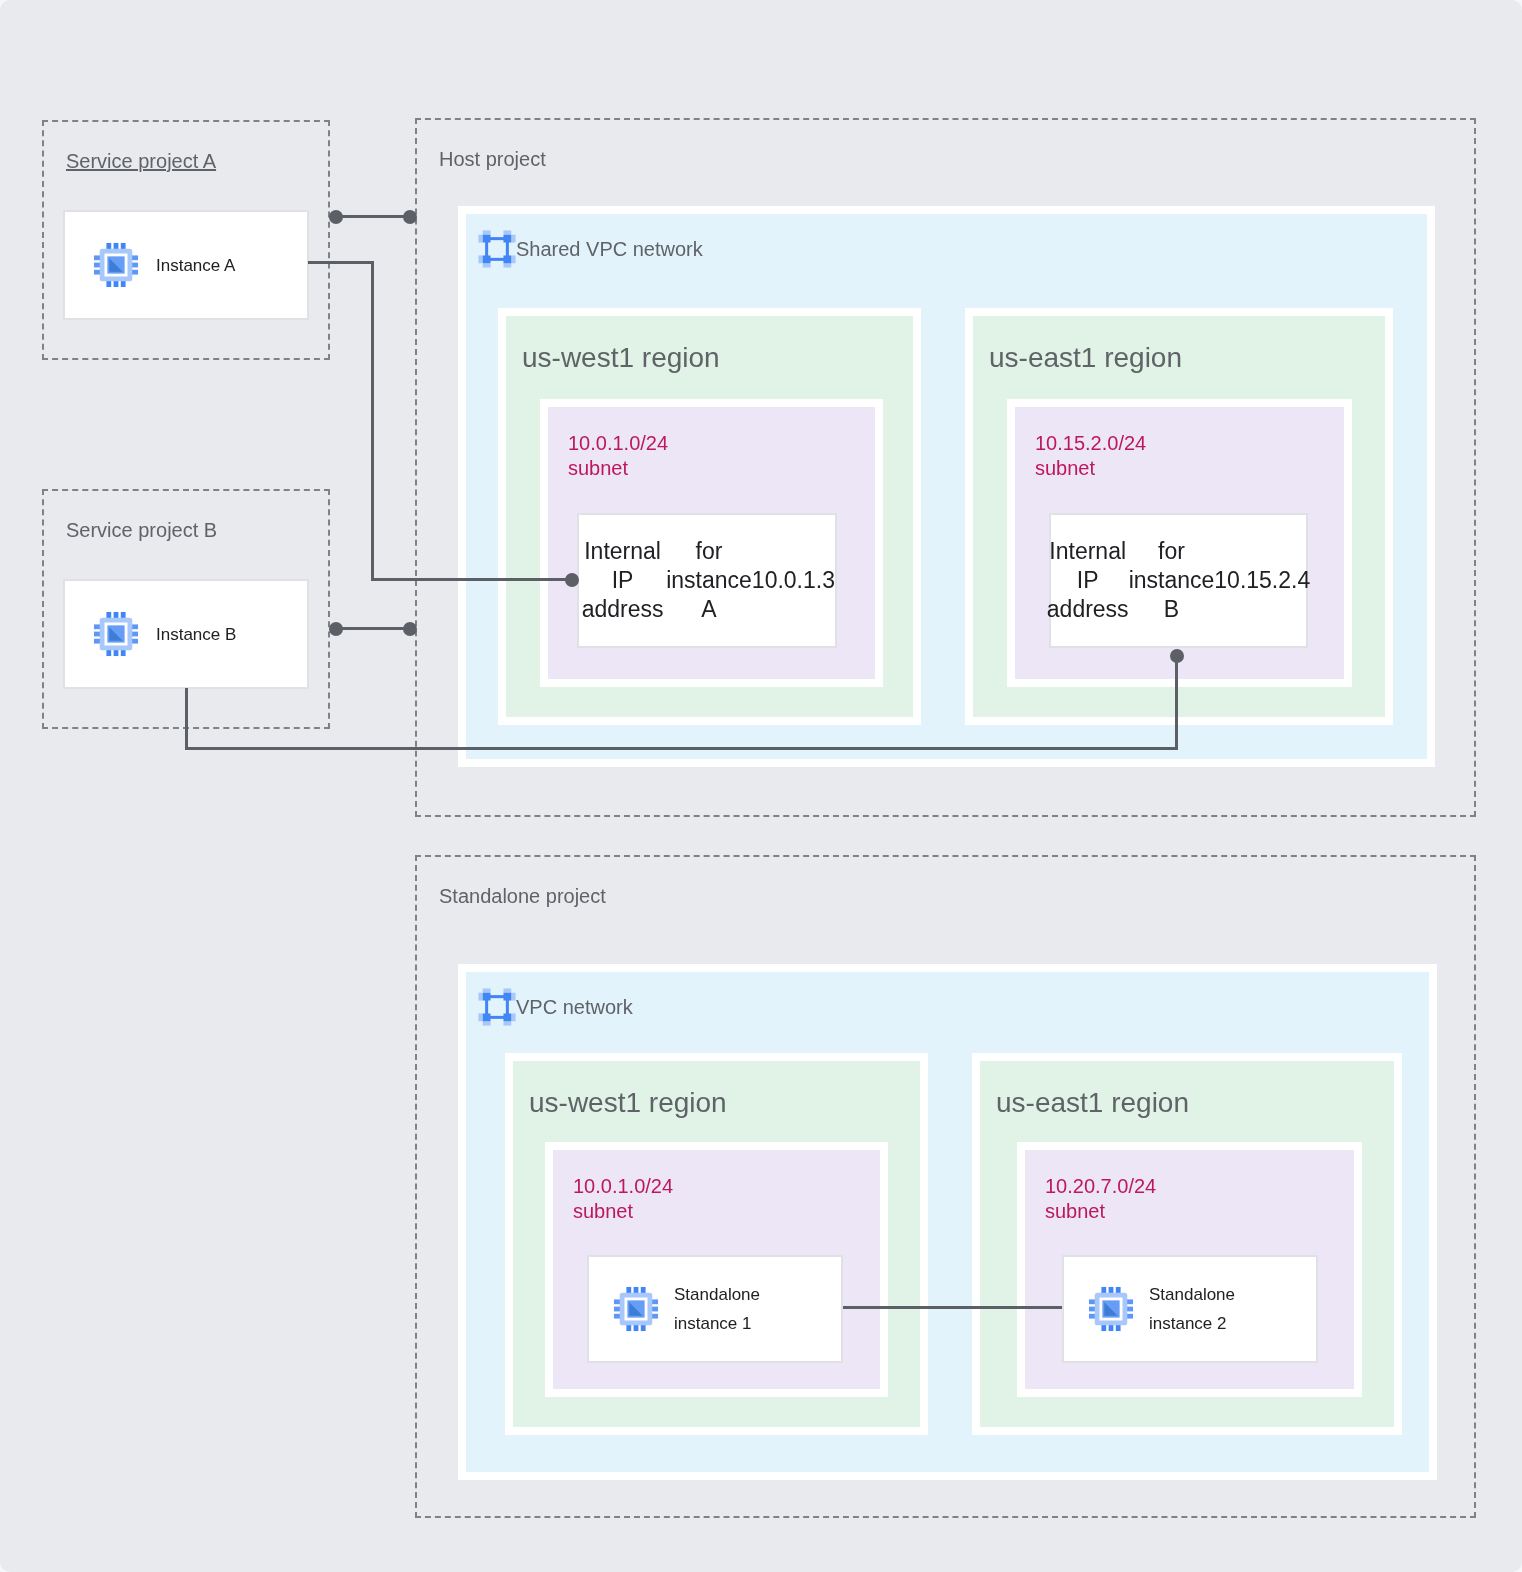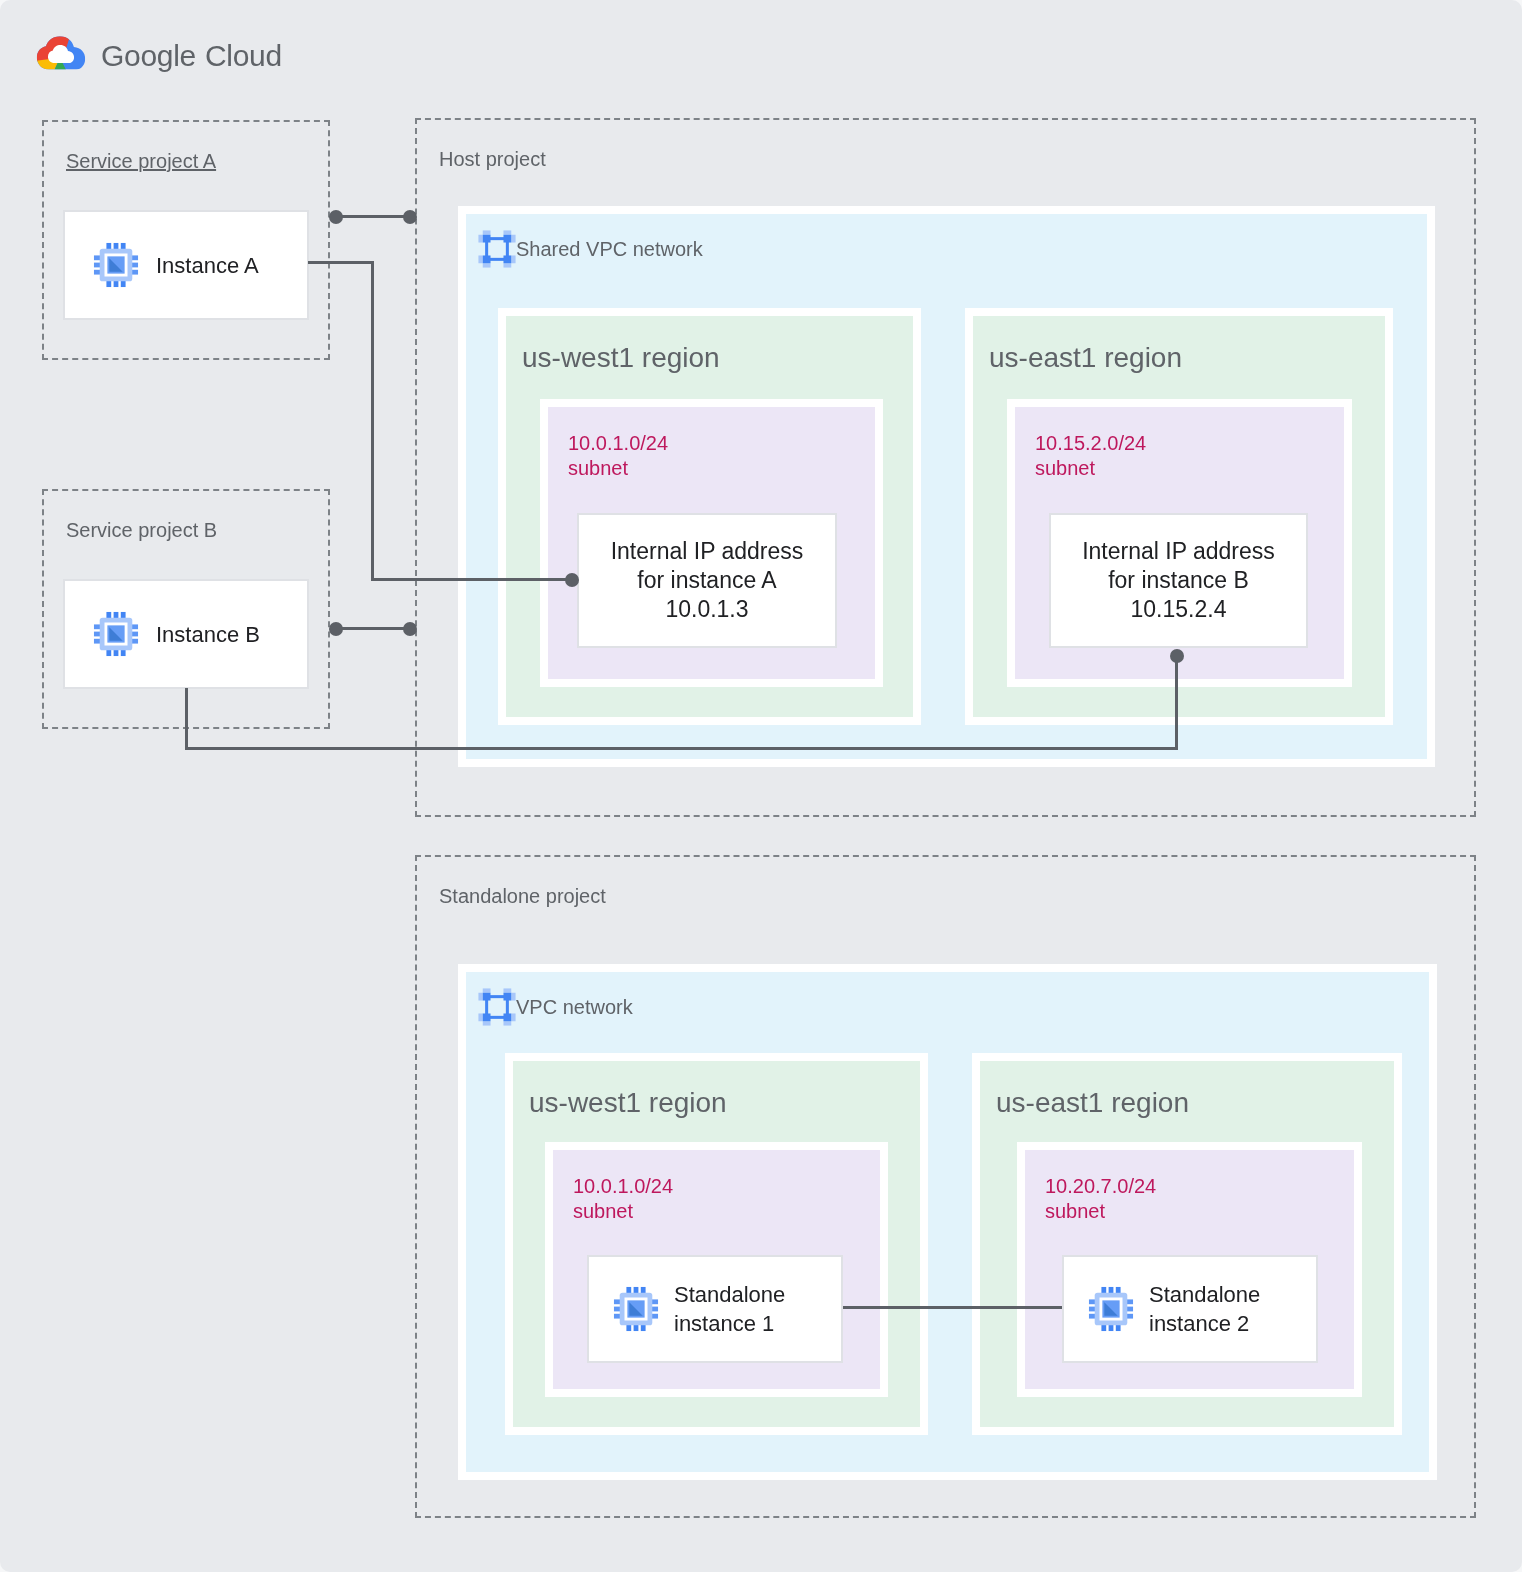--- a/index.html
+++ b/index.html
@@ -24,54 +24,32 @@
   .zone-label { position:absolute; font-size:28px; color:#5F6368; white-space:nowrap; }
   .subnet-label { position:absolute; font-size:20px; line-height:25px; color:#be185d; }
   .net-row { position:absolute; display:flex; align-items:center; }
   .net-row .net-name { font-size:20px; color:#5F6368; white-space:nowrap; }
   
   .card {
     position:absolute; background:#FFFFFF; border:2px solid #DFE1E5;
     box-sizing:border-box; display:flex; align-items:center;
   }
   .inst-card { padding-left:28px; gap:17px; }
-  .inst-label { font-size:22px; color:#202124; line-height:29px; }
-  .ip-card { flex-direction:column; justify-content:center; text-align:center; }
+  .inst-label { font-size:17px; color:#202124; line-height:29px; }
+  .ip-card { flex-direction:row; justify-content:center; text-align:center; }
   .ip-line { font-size:23px; color:#202124; line-height:29px; }
   
   .line { position:absolute; background:#5C6066; z-index:6; }
   .dot  { position:absolute; width:14px; height:14px; border-radius:50%; background:#5C6066; z-index:7; }
 </style>
 </head>
 <body>
 
 <div id="canvas">
 
-  <div class="logo-row">
-    <span style="display:inline-flex;">
-      <svg viewBox="0 0 100 80" width="54" height="43">
-        <defs>
-          <clipPath id="cloudclip">
-            <path d="M78,66 H28 C14,66 5,55 5,44 C5,33 12,25 22,23 C25,11 36,4 48,4 C61,4 71,12 74,24 C87,25 95,34 95,46 C95,57 88,66 78,66 Z"></path>
-          </clipPath>
-        </defs>
-        <g clip-path="url(#cloudclip)">
-          <rect x="0" y="0" width="100" height="80" fill="#4285F4"></rect>
-          <polygon points="0,50 0,0 68,0 52,50" fill="#EA4335"></polygon>
-          <polygon points="0,50 48,44 32,80 0,80" fill="#FBBC05"></polygon>
-          <polygon points="32,80 48,44 66,80" fill="#34A853"></polygon>
-        </g>
-        <path d="M78,66 H28 C14,66 5,55 5,44 C5,33 12,25 22,23 C25,11 36,4 48,4 C61,4 71,12 74,24 C87,25 95,34 95,46 C95,57 88,66 78,66 Z" transform="translate(23,18.5) scale(0.54)" fill="#FFFFFF"></path>
-      </svg>
-    </span>
-    <span class="logo-text">
-      <span class="g1">Google</span>
-      <span class="g2">Cloud</span>
-    </span>
-  </div>
 
   <div class="p-box" style="left:42px; top:120px; width:288px; height:240px;">
     <div class="p-label" style="left:22px; top:28px;text-decoration:underline;">Service project A</div>
     <div class="card inst-card" style="left:19px; top:88px; width:246px; height:110px;">
       <span style="display:inline-flex;">
         <svg viewBox="0 0 48 48" width="46" height="46">
           <g fill="#4285F4">
             <rect x="14" y="1" width="5" height="8"></rect>
               <rect x="21.5" y="1" width="5" height="8"></rect>
               <rect x="29" y="1" width="5" height="8"></rect>

